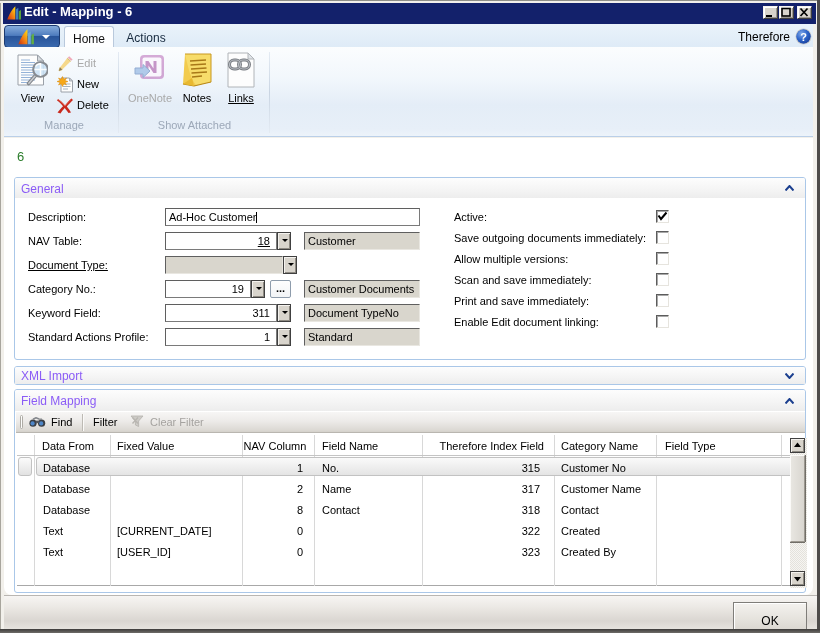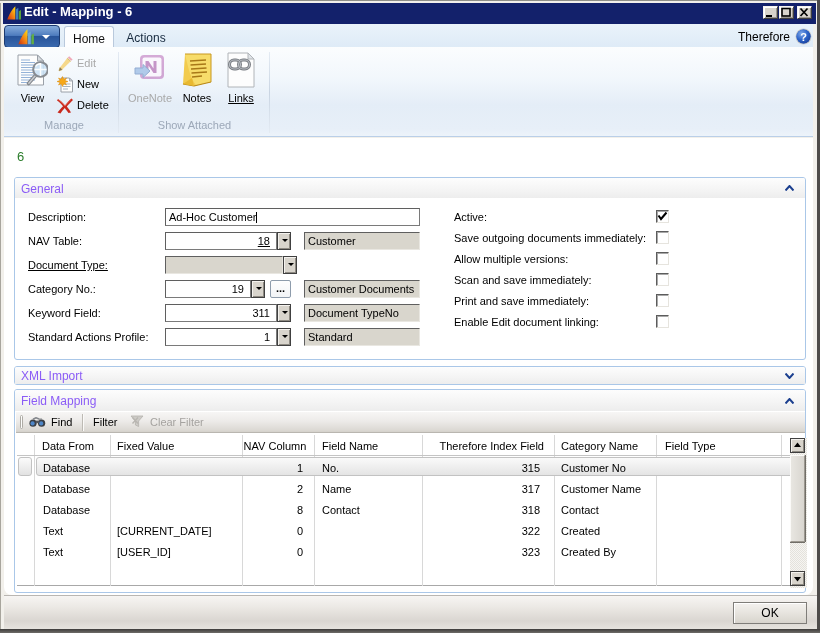--- a/index.html
+++ b/index.html
@@ -57,22 +57,22 @@
 
 #fm-toolbar { position:absolute; left:1px; top:21px; width:789px; height:22px;
   background:linear-gradient(180deg,#F7F6F5 0%,#EDEBE9 45%,#DCD9D4 90%,#D4D1CB 100%);
   border-top:1px solid #fff; border-bottom:1px solid #B9B6B0; }
 .sbtn { width:15px; height:15px; background:#D8D4CC; border:1px solid #404040; box-shadow:inset 1px 1px 0 #F4F2EE, inset -1px -1px 0 #8E8A82; }
 .sbtn svg { position:absolute; left:-1px; top:-1px; }
 
 #botband { left:4px; top:595px; width:813px; height:34px;
   background:linear-gradient(180deg,#F7F5F3 0%,#EBE8E4 35%,#DAD6D1 75%,#E6E3DE 100%); border-top:1px solid #B9B6B2; }
 #botdark { left:0px; top:629px; width:820px; height:4px; background:linear-gradient(180deg,#3E3C3A,#6E6C68); }
-#okbtn { left:733px; top:602px; width:74px; height:22px; background:linear-gradient(180deg,#F4F2EF 0%,#E4E1DB 60%,#D8D4CD 100%);
-  border:1px solid #7F7D79; box-shadow:inset 1px 1px 0 #FFFFFF; text-align:center; font-size:12px; color:#000; padding-top:3px; }
+#okbtn { left:733px; top:602px; width:74px; height:32px; background:linear-gradient(180deg,#F4F2EF 0%,#E4E1DB 60%,#D8D4CD 100%);
+  border:1px solid #7F7D79; box-shadow:inset 1px 1px 0 #FFFFFF; text-align:center; font-size:12px; color:#000; padding-top:11px; }
 </style>
 </head>
 <body>
 <div class="abs" id="frame-top"></div>
 <div class="abs" id="frame-left"></div>
 <div class="abs" id="frame-right"></div>
 <div class="abs" id="frame-right-dark"></div>
 <div class="abs" id="titlebar"></div>
 <svg class="abs" id="title-ico" viewBox="0 0 16 16">
   <defs>

